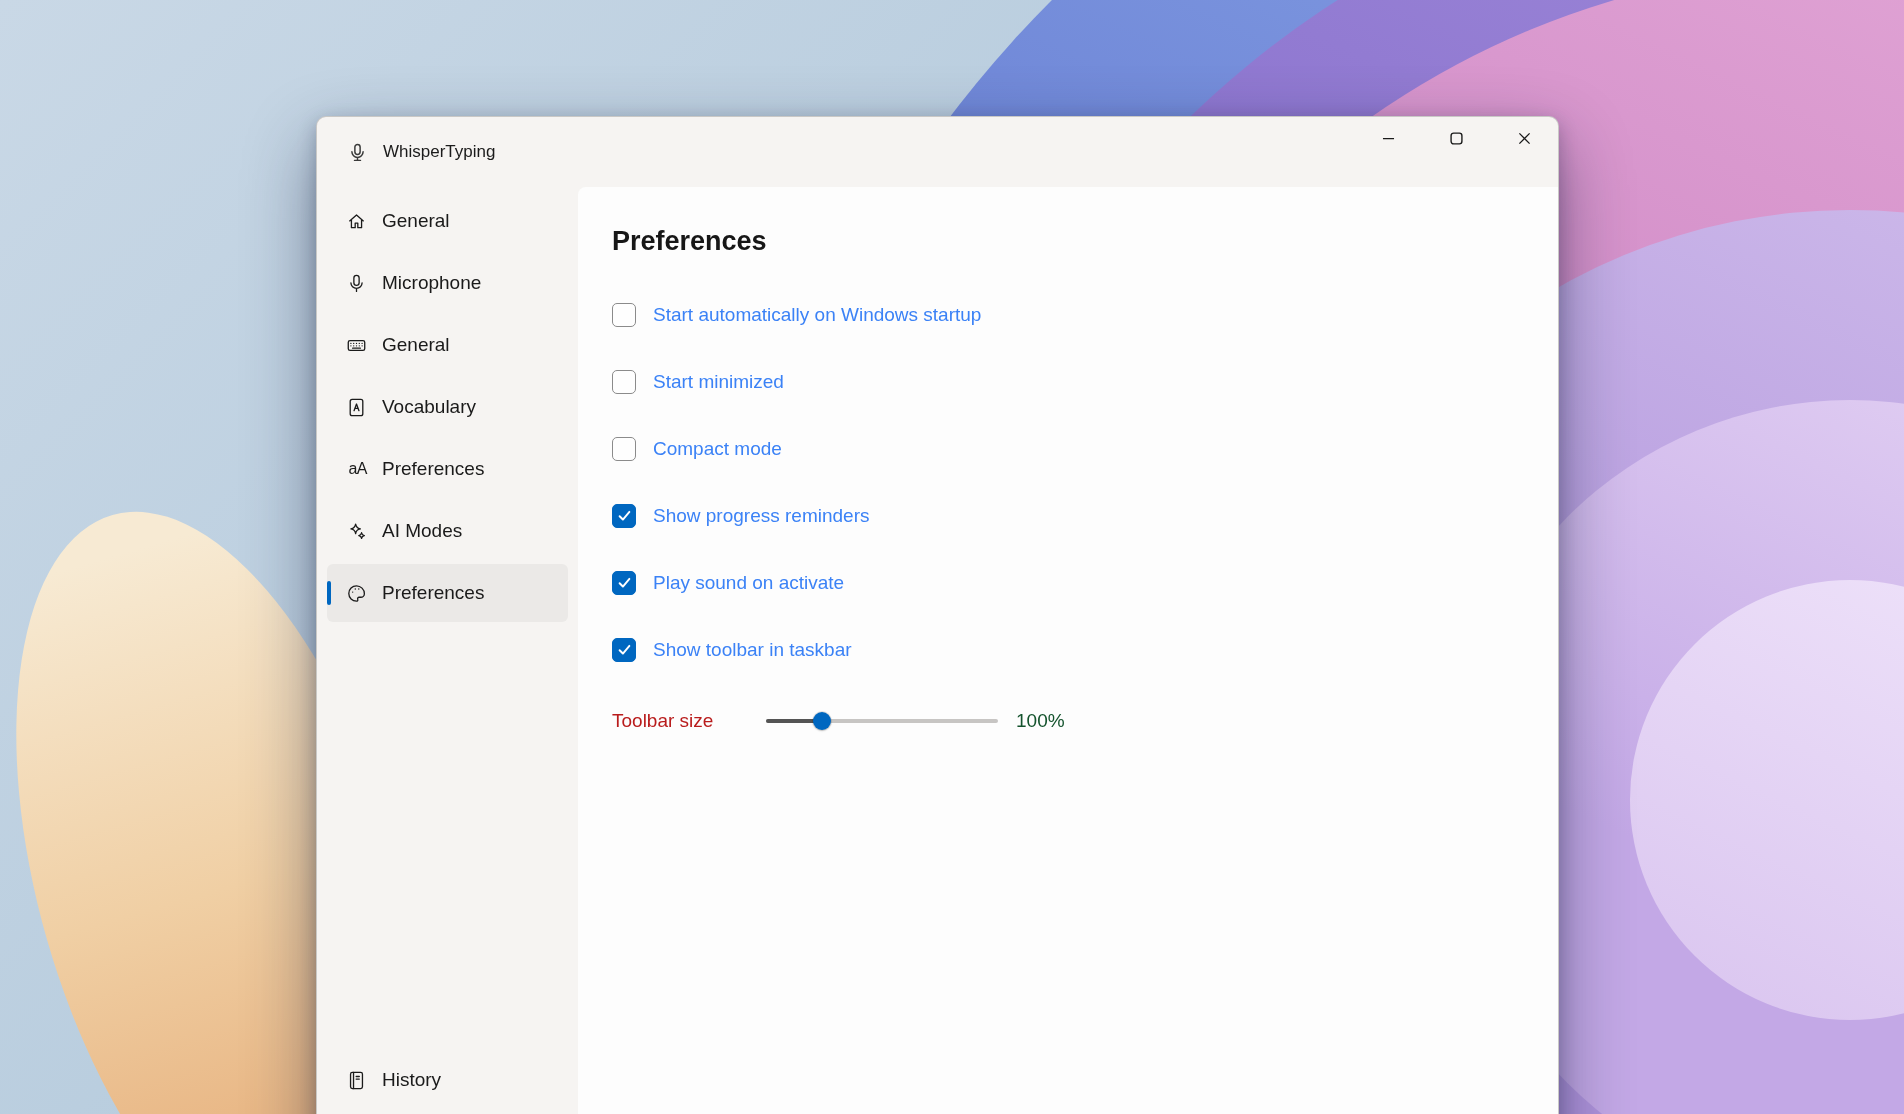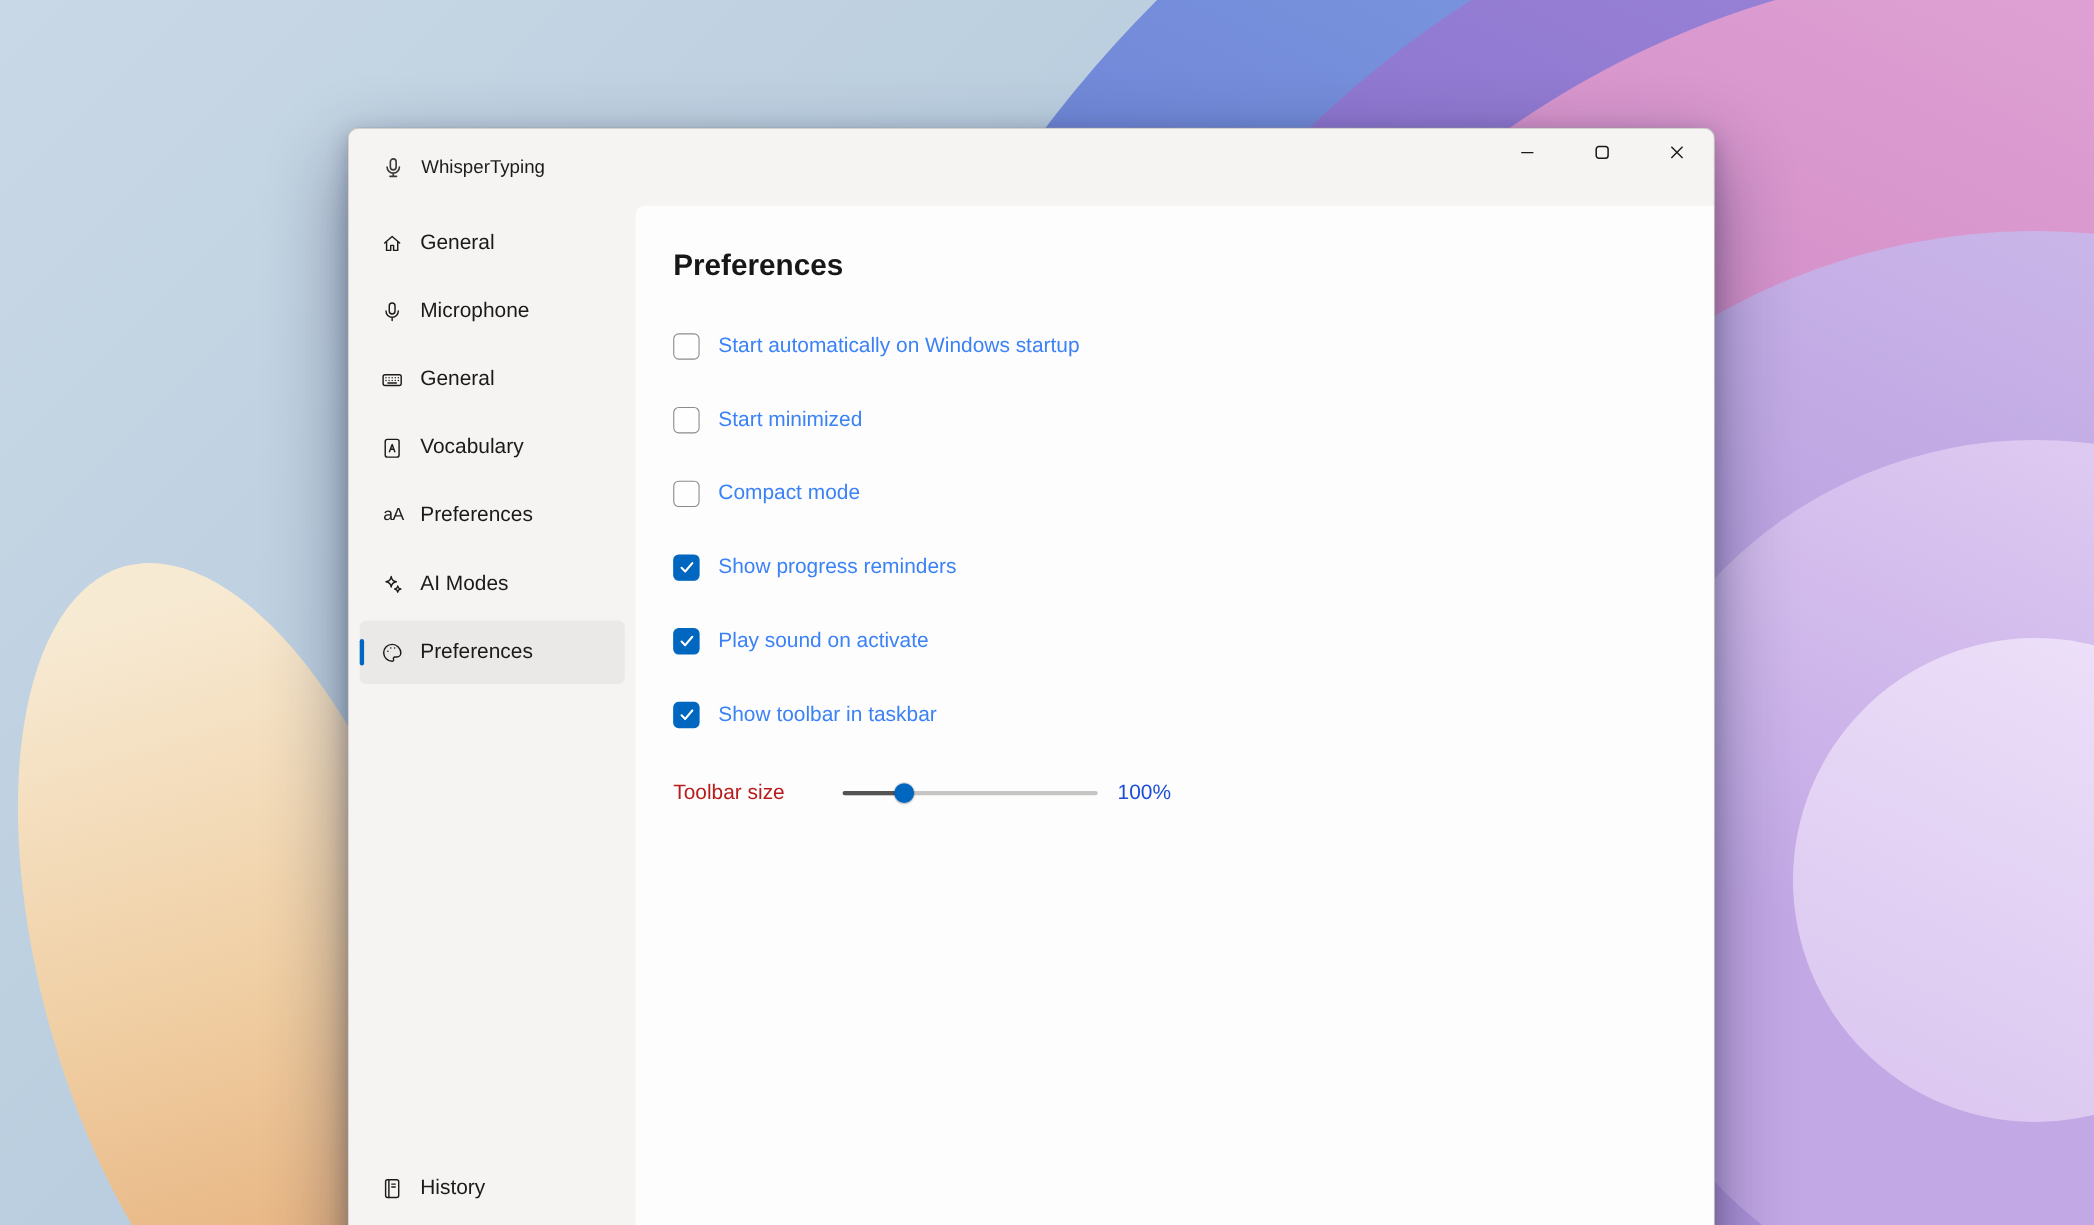--- a/index.html
+++ b/index.html
@@ -79,21 +79,21 @@
   .cb-label{ margin-left:17px; font-size:19px; color:#3b82f6; }
 
   .slider-row{ margin-top:4px; height:67px; display:flex; align-items:center; }
   .slider-label{ width:154px; flex:none; font-size:19px; color:#b91c1c; }
   .slider{ position:relative; width:232px; height:18px; flex:none; }
   .slider .track{ position:absolute; left:0; right:0; top:7px; height:4px;
     border-radius:2px; background:#c7c5c3; }
   .slider .fill{ height:4px; border-radius:2px; background:#545454; }
   .slider .thumb{ position:absolute; top:0; width:18px; height:18px; border-radius:50%;
     background:var(--accent); box-shadow:0 0 0 1px rgba(0,0,0,.10), 0 1px 2px rgba(0,0,0,.18); }
-  .slider-value{ margin-left:18px; font-size:19px; color:#1d4ed8; }
+  .slider-value{ margin-left:18px; font-size:19px; color:#14532d; }
 </style>
 </head>
 <body>
 
 <div class="desktop">
   <div class="shape r1"></div>
   <div class="shape r2"></div>
   <div class="shape r3"></div>
   <div class="shape r4"></div>
   <div class="shape r5"></div>

